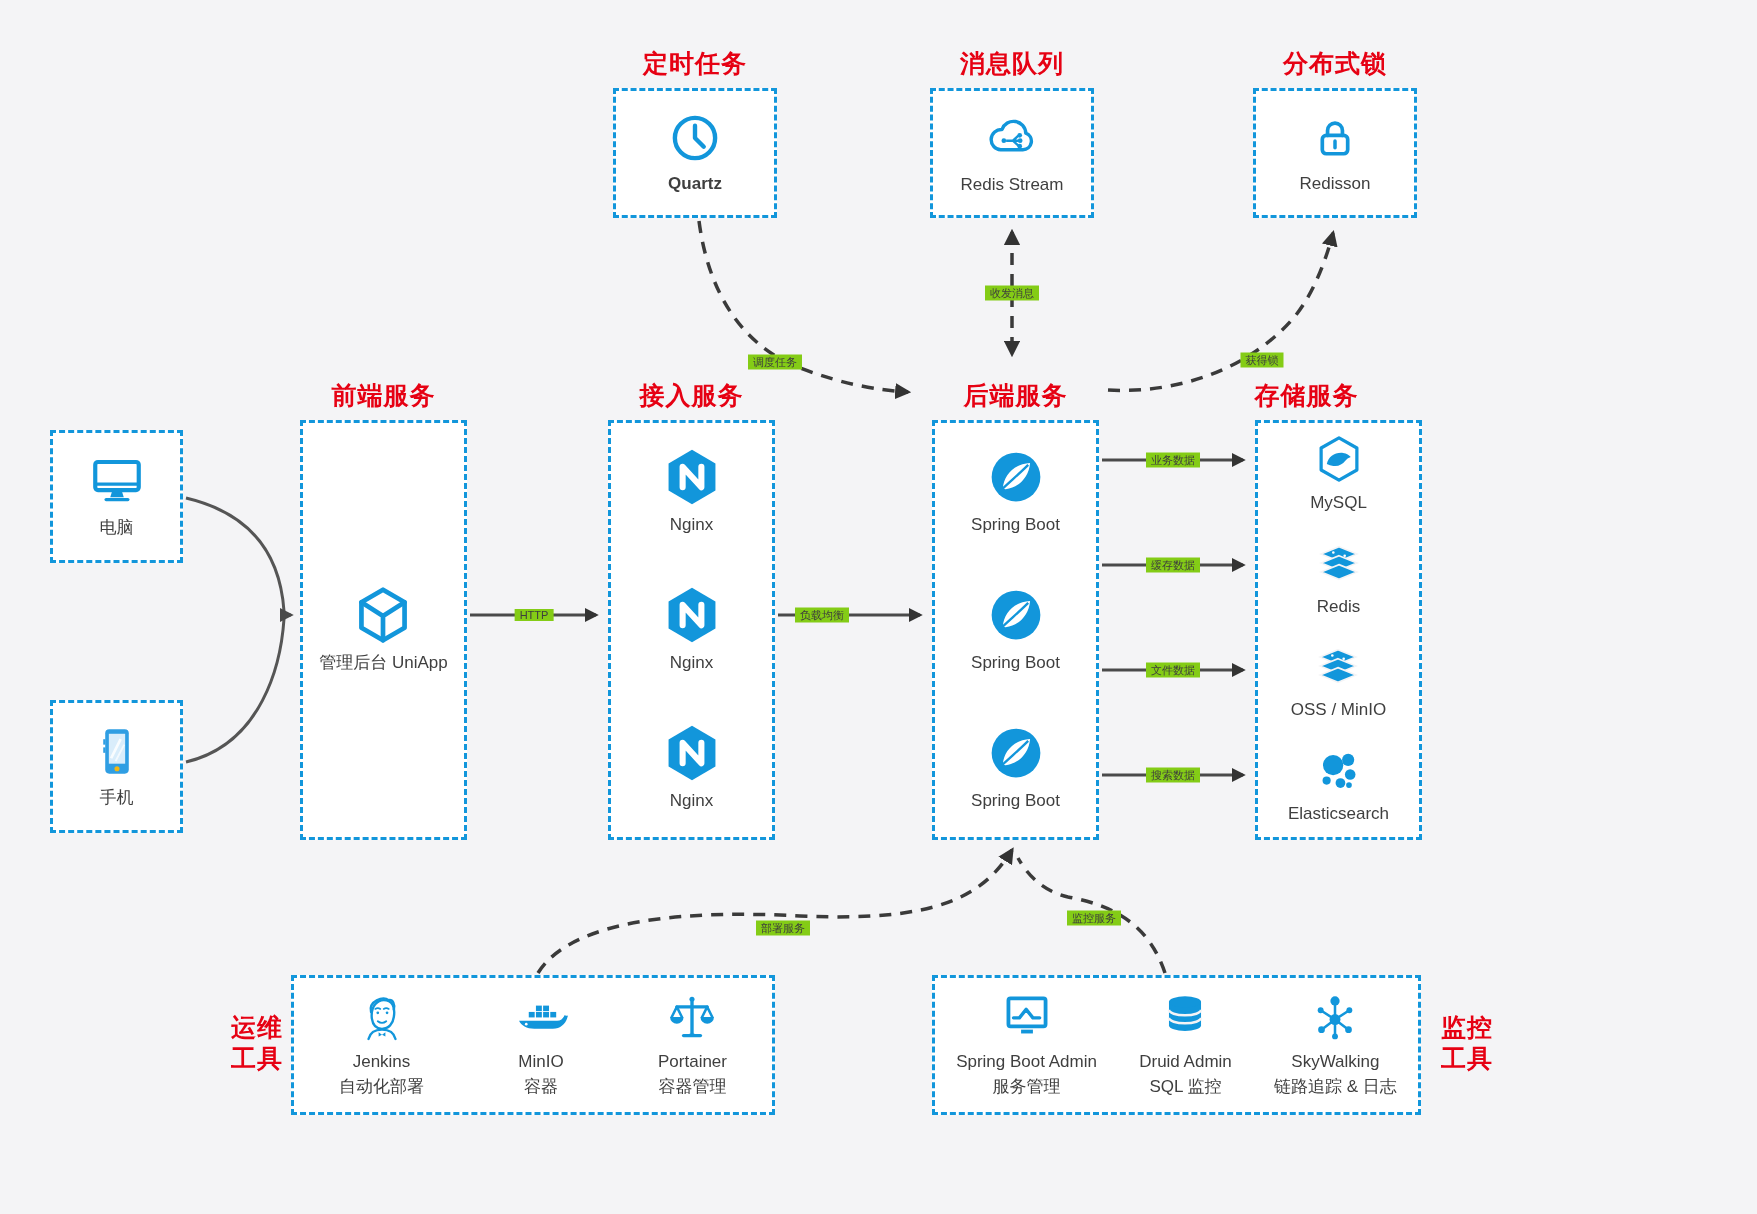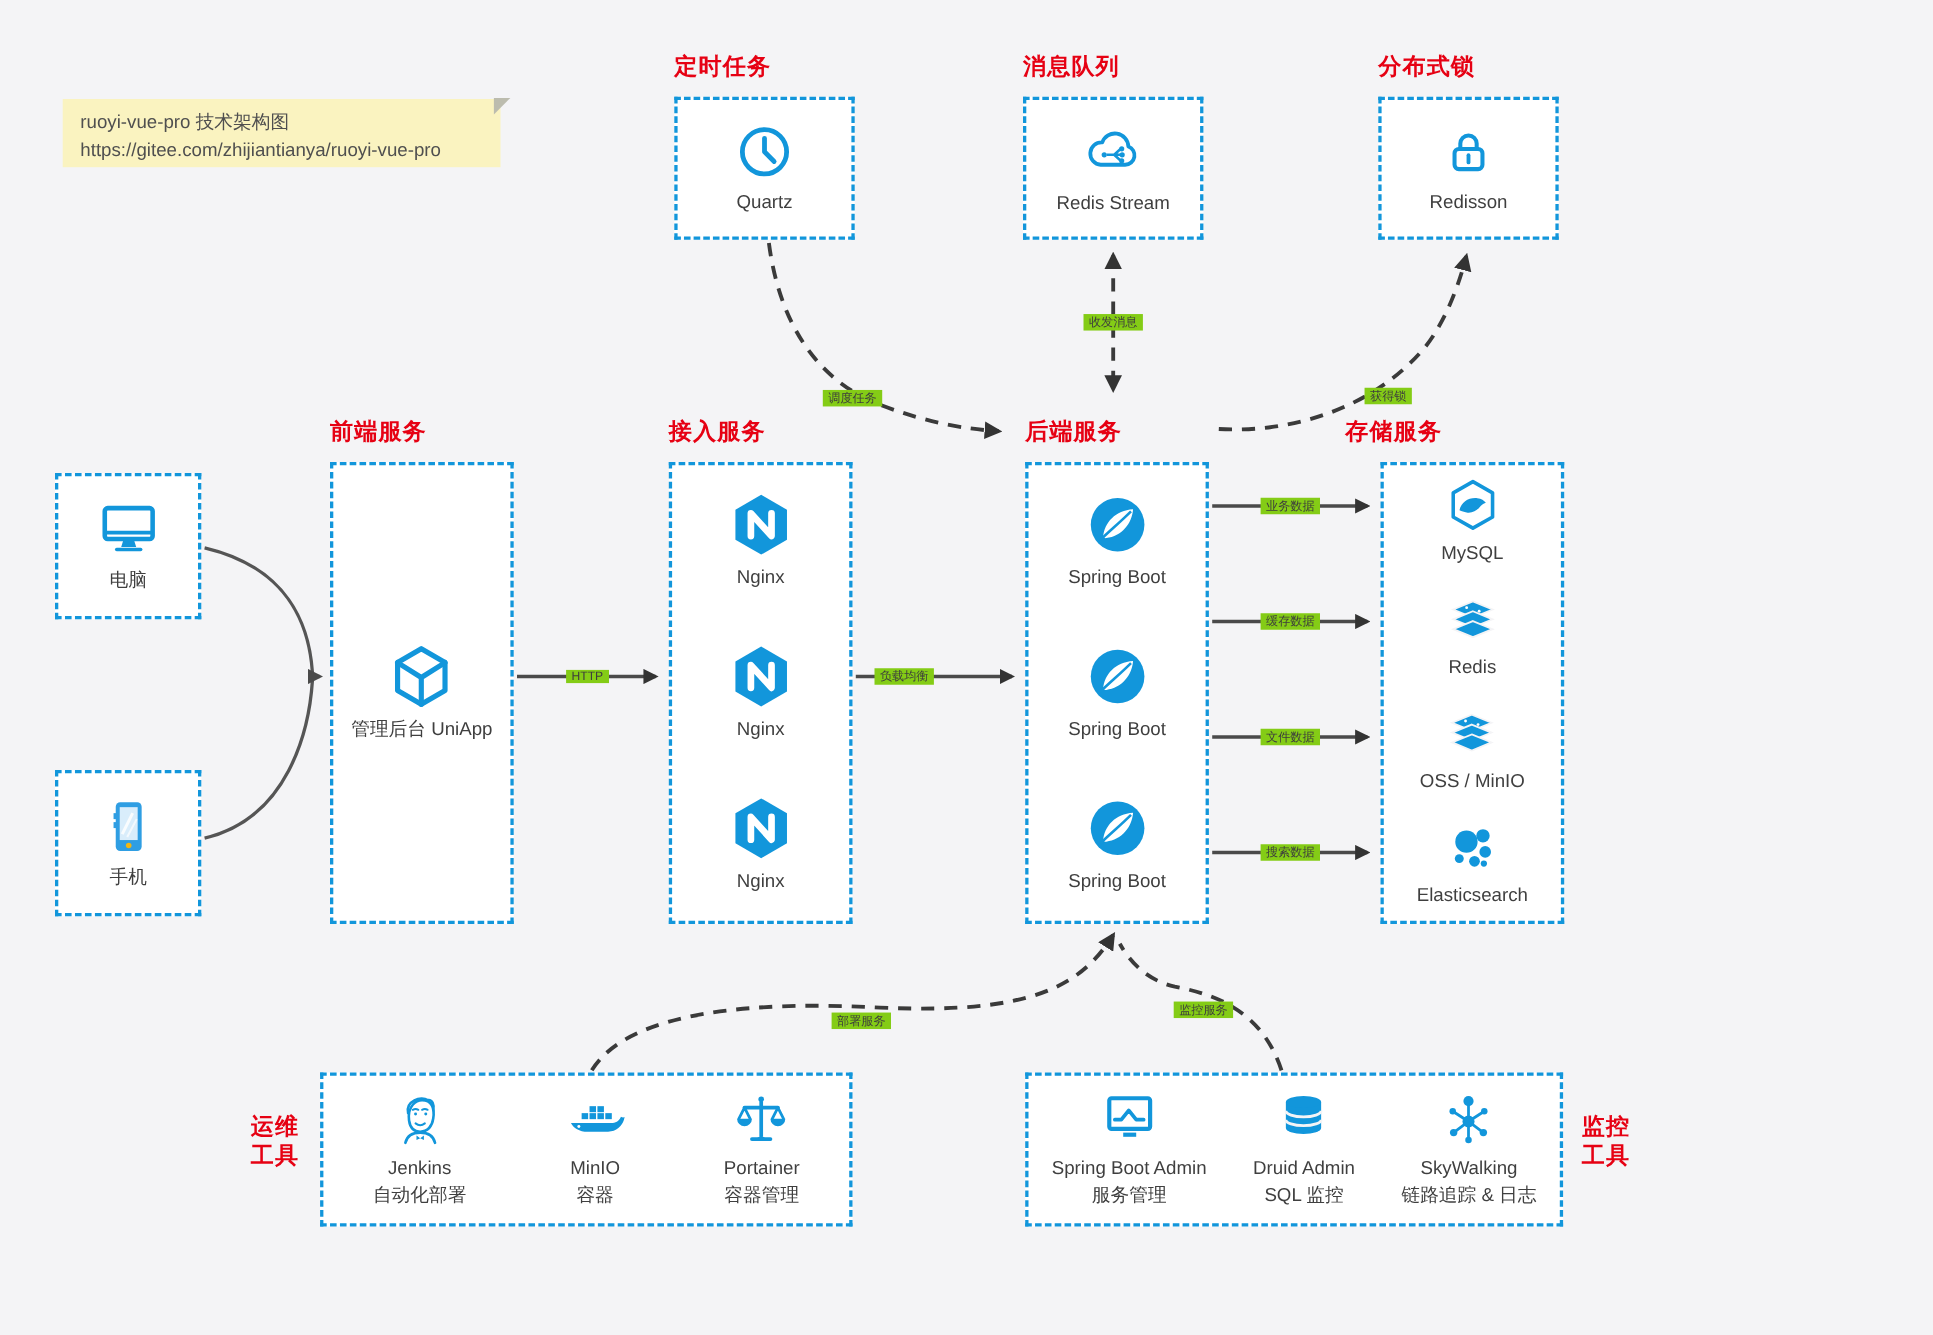--- a/index.html
+++ b/index.html
@@ -1,21 +1,21 @@
 <!DOCTYPE html>
 <html><head>
 <meta charset="utf-8">
 <style>
   html,body{margin:0;padding:0;background:#e9e9ea;}
   .canvas{position:relative;width:1757px;height:1214px;background:#f4f4f6;
     font-family:"Liberation Sans","DejaVu Sans",sans-serif;overflow:hidden;}
   svg.overlay{position:absolute;left:0;top:0;width:1757px;height:1214px;pointer-events:none;}
   .dashed-box{position:absolute;background:#ffffff;border:3px dashed #1296db;box-sizing:border-box;}
-  .section-title{position:absolute;color:#e60113;font-weight:700;font-size:21px;
-    letter-spacing:1px;white-space:pre-line;line-height:1.25;}
+  .section-title{position:absolute;color:#e60113;font-weight:700;font-size:25px;
+    text-align:center;letter-spacing:1px;white-space:pre-line;line-height:1.25;}
   .node-stack{display:flex;flex-direction:column;align-items:center;justify-content:space-around;
     width:100%;height:100%;}
   .node-item{display:flex;flex-direction:column;align-items:center;gap:6px;}
   .node-label{font-size:17px;color:#3f3f3f;white-space:nowrap;text-align:center;line-height:1.45;}
   .icon{display:block;}
   .edge-label{position:absolute;transform:translate(-50%,-50%);background:#84cc16;
     color:#3d3d3d;font-size:11px;padding:0 5px;white-space:nowrap;z-index:5;}
   .note{position:absolute;left:57px;top:90px;width:398px;height:62px;background:#faf3c0;
     color:#4f4f4f;font-size:17px;line-height:1.55;padding:8px 0 0 16px;box-sizing:border-box;}
   .note-fold{position:absolute;right:-9px;top:-1px;width:0;height:0;
@@ -154,31 +154,26 @@
         <circle cx="16" cy="47" r="4" fill="#1296db"></circle>
       <circle cx="48" cy="47" r="4" fill="#1296db"></circle>
         <circle cx="32" cy="55" r="3.5" fill="#1296db"></circle>
       <circle cx="32" cy="35" r="6.5" fill="#1296db"></circle>
     </g>
   </defs>
 </svg>
 
 <div class="canvas">
 
-  <div class="note">
-    <div>ruoyi-vue-pro 技术架构图</div>
-    <div>https://gitee.com/zhijiantianya/ruoyi-vue-pro</div>
-    <div class="note-fold"></div>
-  </div>
 
   <div class="section-title" style="left:613px;top:48px;width:164px;">定时任务</div>
   <div class="section-title" style="left:930px;top:48px;width:164px;">消息队列</div>
   <div class="section-title" style="left:1253px;top:48px;width:164px;">分布式锁</div>
 
-  <div class="dashed-box" style="left:613px;top:88px;width:164px;height:130px;">
+  <div class="dashed-box" style="left:613px;top:88px;width:164px;height:130px;font-weight:bold;">
     <div class="node-stack">
         <div class="node-item">
       <svg class="icon" width="56" height="56" viewBox="0 0 64 64">
             <use href="#i-clock"></use>
           </svg>
       <div class="node-label">Quartz</div>
     </div>
       </div>
   </div>
   <div class="dashed-box" style="left:930px;top:88px;width:164px;height:130px;">

